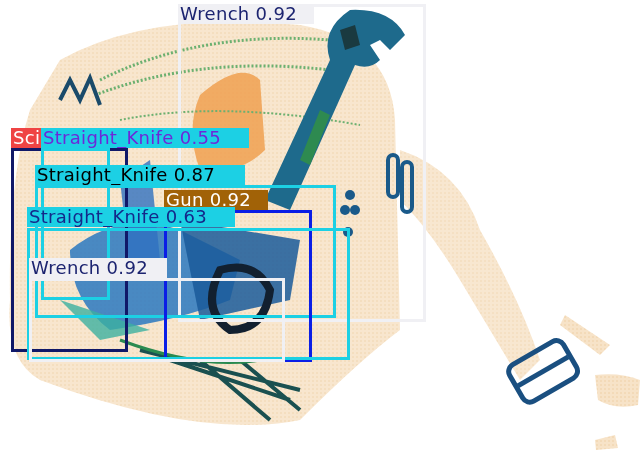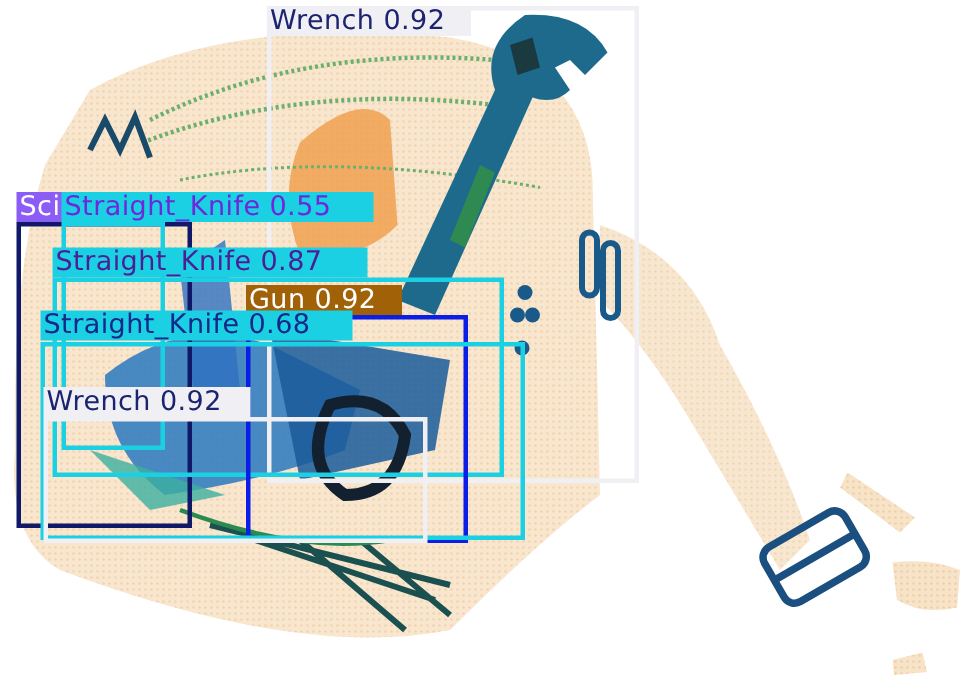--- a/index.html
+++ b/index.html
@@ -63,20 +63,20 @@
 
   <div id="detections">
       <div class="det-box" style="left: 178px; top: 4px; width: 248px; height: 318px; border-color: rgb(240, 240, 244);"></div>
       <div class="det-box" style="left: 11px; top: 148px; width: 117px; height: 204px; border-color: rgb(16, 24, 104);"></div>
       <div class="det-box" style="left: 41px; top: 148px; width: 69px; height: 152px; border-color: rgb(28, 208, 228);"></div>
       <div class="det-box" style="left: 35px; top: 185px; width: 301px; height: 133px; border-color: rgb(28, 208, 228);"></div>
       <div class="det-box" style="left: 164px; top: 210px; width: 148px; height: 152px; border-color: rgb(10, 30, 230);"></div>
       <div class="det-box" style="left: 27px; top: 228px; width: 323px; height: 132px; border-color: rgb(28, 208, 228);"></div>
       <div class="det-box" style="left: 29px; top: 278px; width: 256px; height: 84px; border-color: rgb(240, 240, 244);"></div>
       <div class="det-label" style="left: 178px; top: 4px; width: 132px; overflow: hidden; background: rgb(240, 240, 244); color: rgb(28, 36, 112);">Wrench 0.92</div>
-      <div class="det-label" style="left: 11px; top: 128px; width: 40px; overflow: hidden; background: #8b5cf6; color: rgb(255, 255, 255);">Sci</div>
+      <div class="det-label" style="left: 11px; top: 128px; width: 40px; overflow: hidden; background: #ef4444; color: rgb(255, 255, 255);">Sci</div>
       <div class="det-label" style="left: 41px; top: 128px; width: 204px; overflow: hidden; background: rgb(28, 208, 228); color: #6d28d9;">Straight_Knife 0.55</div>
-      <div class="det-label" style="left: 35px; top: 165px; width: 206px; overflow: hidden; background: rgb(28, 208, 228); color: #4c1d95;">Straight_Knife 0.87</div>
+      <div class="det-label" style="left: 35px; top: 165px; width: 206px; overflow: hidden; background: rgb(28, 208, 228); color: #000000;">Straight_Knife 0.87</div>
       <div class="det-label" style="left: 164px; top: 190px; width: 100px; overflow: hidden; background: #a16207; color: rgb(255, 255, 255);">Gun 0.92</div>
-      <div class="det-label" style="left: 27px; top: 207px; width: 204px; overflow: hidden; background: rgb(28, 208, 228); color: rgb(20, 40, 138);">Straight_Knife 0.68</div>
+      <div class="det-label" style="left: 27px; top: 207px; width: 204px; overflow: hidden; background: rgb(28, 208, 228); color: rgb(20, 40, 138);">Straight_Knife 0.63</div>
       <div class="det-label" style="left: 29px; top: 258px; width: 134px; overflow: hidden; background: rgb(240, 240, 244); color: rgb(28, 36, 112);">Wrench 0.92</div>
     </div>
 </div>
 
 </body></html>

